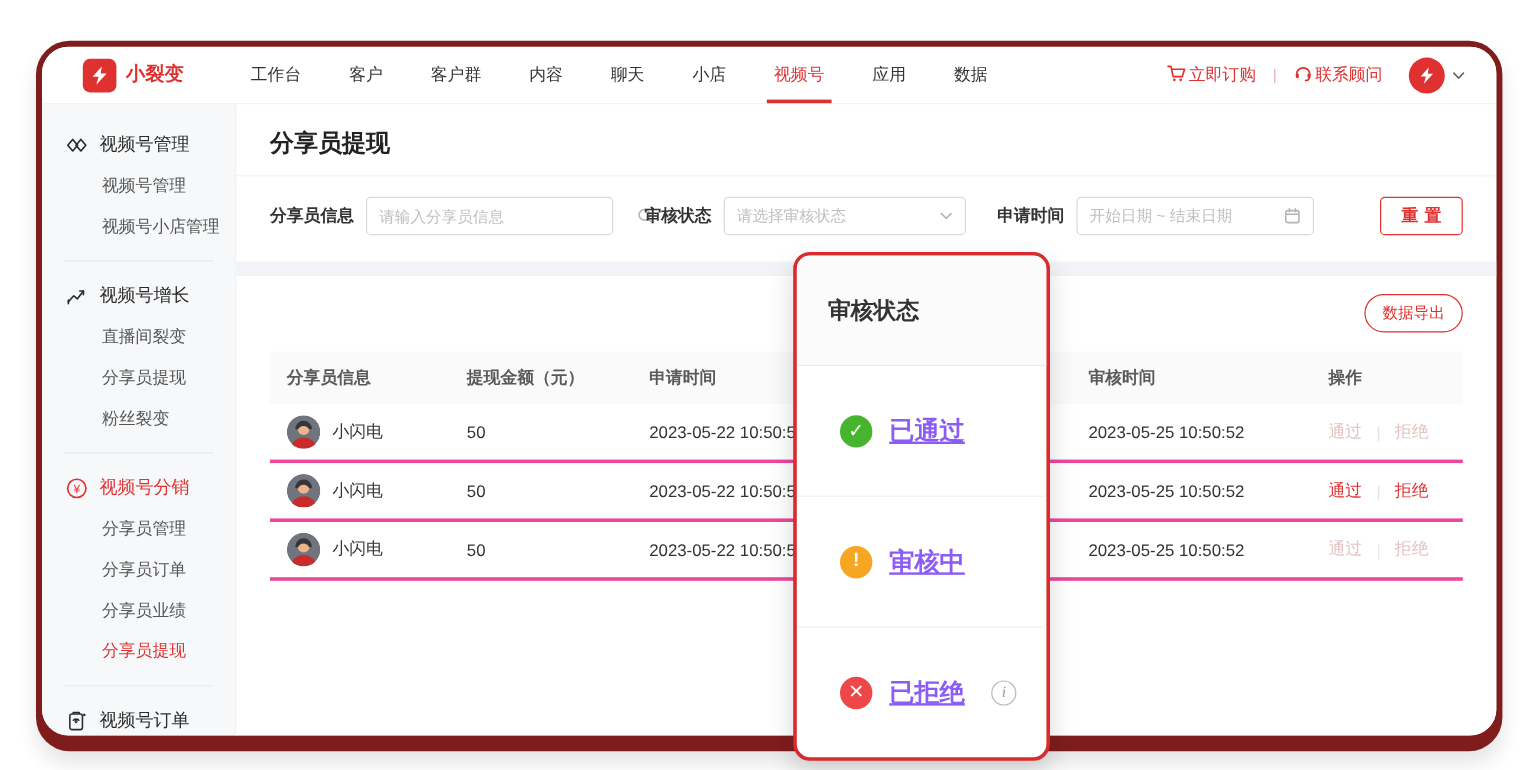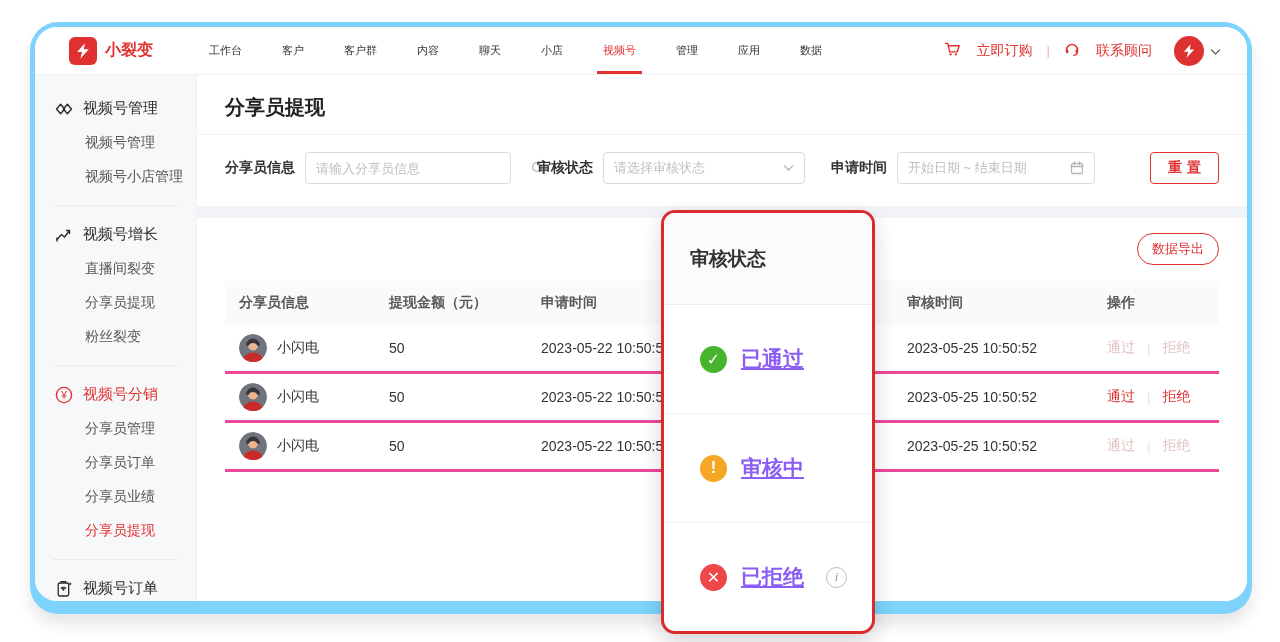--- a/index.html
+++ b/index.html
@@ -1,38 +1,38 @@
 <!DOCTYPE html>
 <html><head>
 <meta charset="utf-8">
 <style>
   * { margin:0; padding:0; box-sizing:border-box; }
   html,body { background:#fff; }
   body { font-family:"Liberation Sans","DejaVu Sans",sans-serif; }
   .page { position:relative; width:1280px; height:642px; background:#fff; overflow:hidden; }
 
   
-  .frame { position:absolute; left:30px; top:22px; width:1222px; height:592px;
-           background:#7dd3fc; border-radius:28px; box-shadow:0 10px 16px rgba(0,0,0,.10); }
+  .frame { position:absolute; left:30px; top:34px; width:1222px; height:592px;
+           background:#7f1d1d; border-radius:28px; box-shadow:0 10px 16px rgba(0,0,0,.10); }
   .card  { position:absolute; left:5px; top:5px; right:5px; bottom:13px;
            background:#fff; border-radius:22px; overflow:hidden; display:flex; flex-direction:column; }
 
   
   .topnav { height:48px; flex:0 0 48px; display:flex; align-items:center; padding:0 26px 0 34px;
             border-bottom:1px solid #f0f0f0; background:#fff; }
   .logo { display:flex; align-items:center; gap:8px; margin-right:36px; cursor:pointer; }
   .logo-badge { width:28px; height:28px; border-radius:6px; background:#e03131; display:flex; align-items:center; justify-content:center; }
   .logo-name { color:#e03131; font-size:16px; font-weight:bold; }
   .nav-items { display:flex; align-items:center; height:100%; }
   .nav-item { position:relative; height:100%; display:flex; align-items:center; padding:11px 20px;
-              font-size:11px; color:#333; cursor:pointer; white-space:nowrap; }
+              font-size:14px; color:#333; cursor:pointer; white-space:nowrap; }
   .nav-item.active { color:#e03131; }
   .nav-item.active::after { content:""; position:absolute; left:14px; right:14px; bottom:0; height:3px; background:#e03131; }
   .nav-right { margin-left:auto; display:flex; align-items:center; gap:14px; }
-  .nav-action { display:flex; align-items:flex-end; gap:16px; color:#e03131; font-size:14px; cursor:pointer; white-space:nowrap; }
+  .nav-action { display:flex; align-items:flex-end; gap:2px; color:#e03131; font-size:14px; cursor:pointer; white-space:nowrap; }
   .nav-sep { color:#e8b4b4; font-size:13px; }
   .nav-avatar-wrap { display:flex; align-items:center; gap:6px; cursor:pointer; margin-left:8px; }
   .nav-avatar { width:30px; height:30px; border-radius:50%; background:#e03131; display:flex; align-items:center; justify-content:center; }
 
   
   .cbody { flex:1; display:flex; min-height:0; }
   .sidebar { width:162px; flex:0 0 162px; background:#f7f8fa; border-right:1px solid #eef0f2; padding-top:16px; overflow:hidden; }
   .side-header { display:flex; align-items:center; gap:10px; padding:8px 0 8px 20px; font-size:15px; color:#2b2b2b; cursor:pointer; }
   .side-header.active { color:#e03131; }
   .side-item { padding:8px 0 8px 50px; font-size:14px; color:#555; cursor:pointer; }
@@ -114,21 +114,20 @@
           <span class="logo-name">小裂变</span>
         </div>
         <div class="nav-items">
           <span class="nav-item">工作台</span>
           <span class="nav-item">客户</span>
           <span class="nav-item">客户群</span>
           <span class="nav-item">内容</span>
           <span class="nav-item">聊天</span>
           <span class="nav-item">小店</span>
           <span class="nav-item active">视频号</span>
-          <span class="nav-item">管理</span>
           <span class="nav-item">应用</span>
           <span class="nav-item">数据</span>
         </div>
         <div class="nav-right">
           <span class="nav-action">
             <span>
               <svg width="17" height="16" viewBox="0 0 18 16" fill="none" stroke="#e03131" stroke-width="1.5" stroke-linecap="round" stroke-linejoin="round">
                 <path d="M1.5 2 h2.5 l2 9 h8 l2-6.5 H4.6"></path>
                   <circle cx="7" cy="13.8" r="1.2" fill="#e03131" stroke="none"></circle>
                   <circle cx="12.6" cy="13.8" r="1.2" fill="#e03131" stroke="none"></circle>

